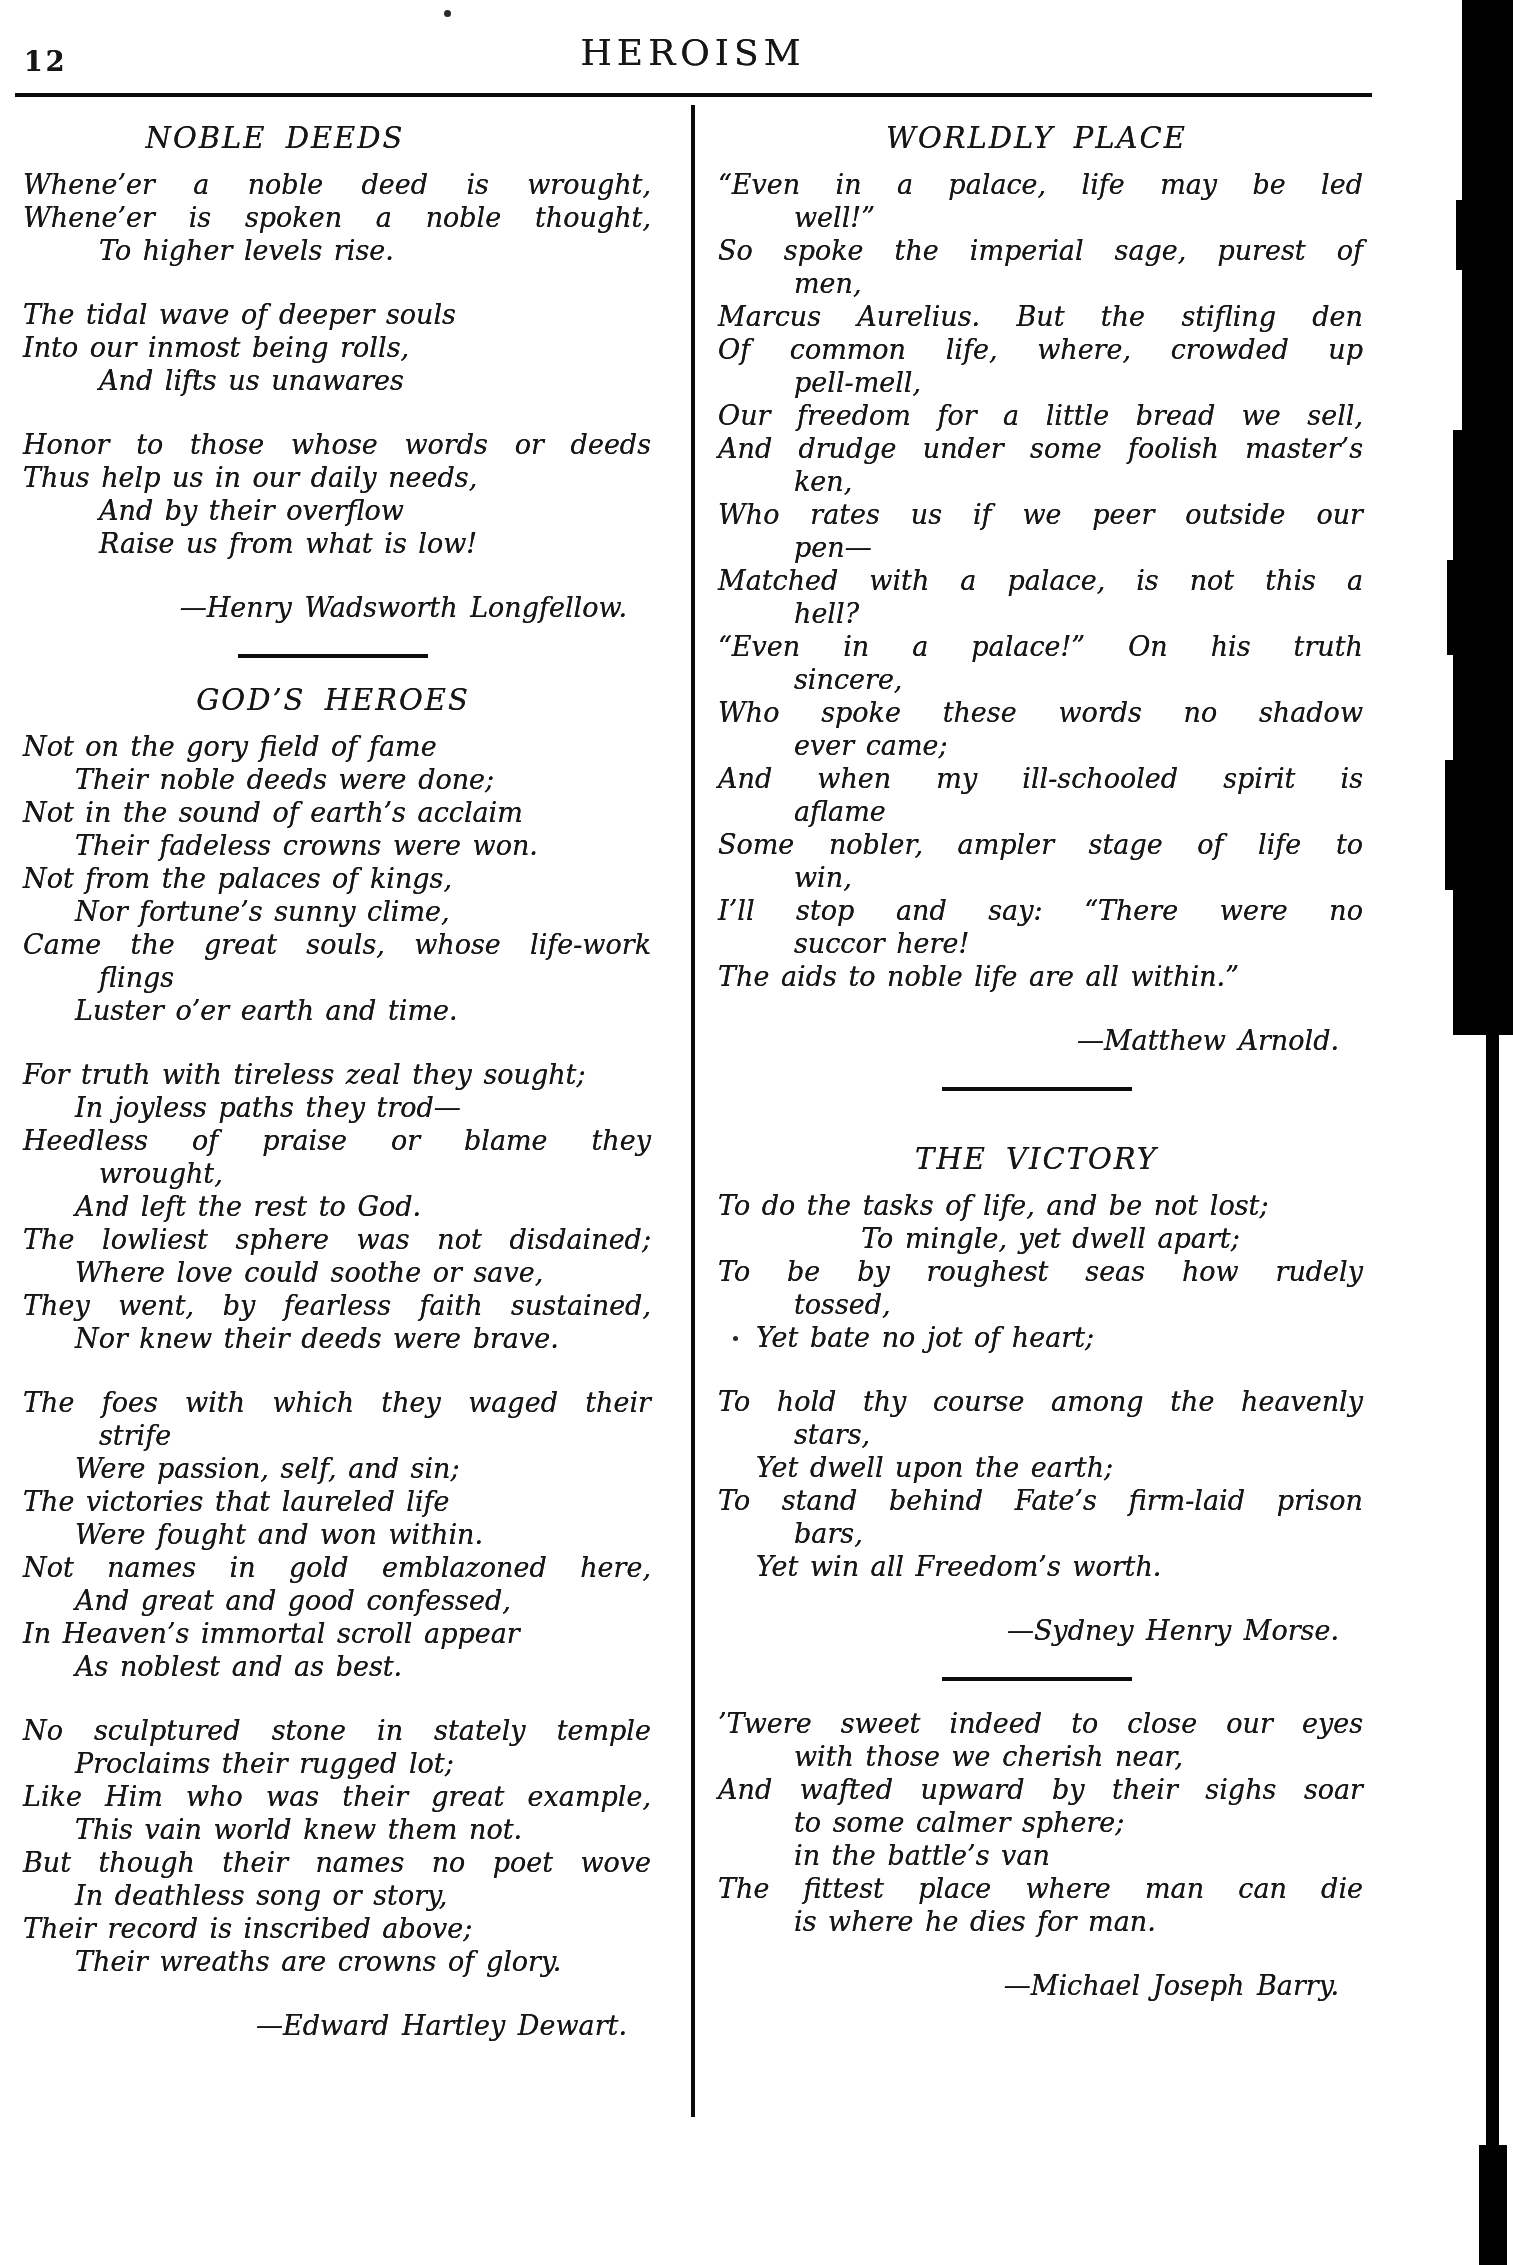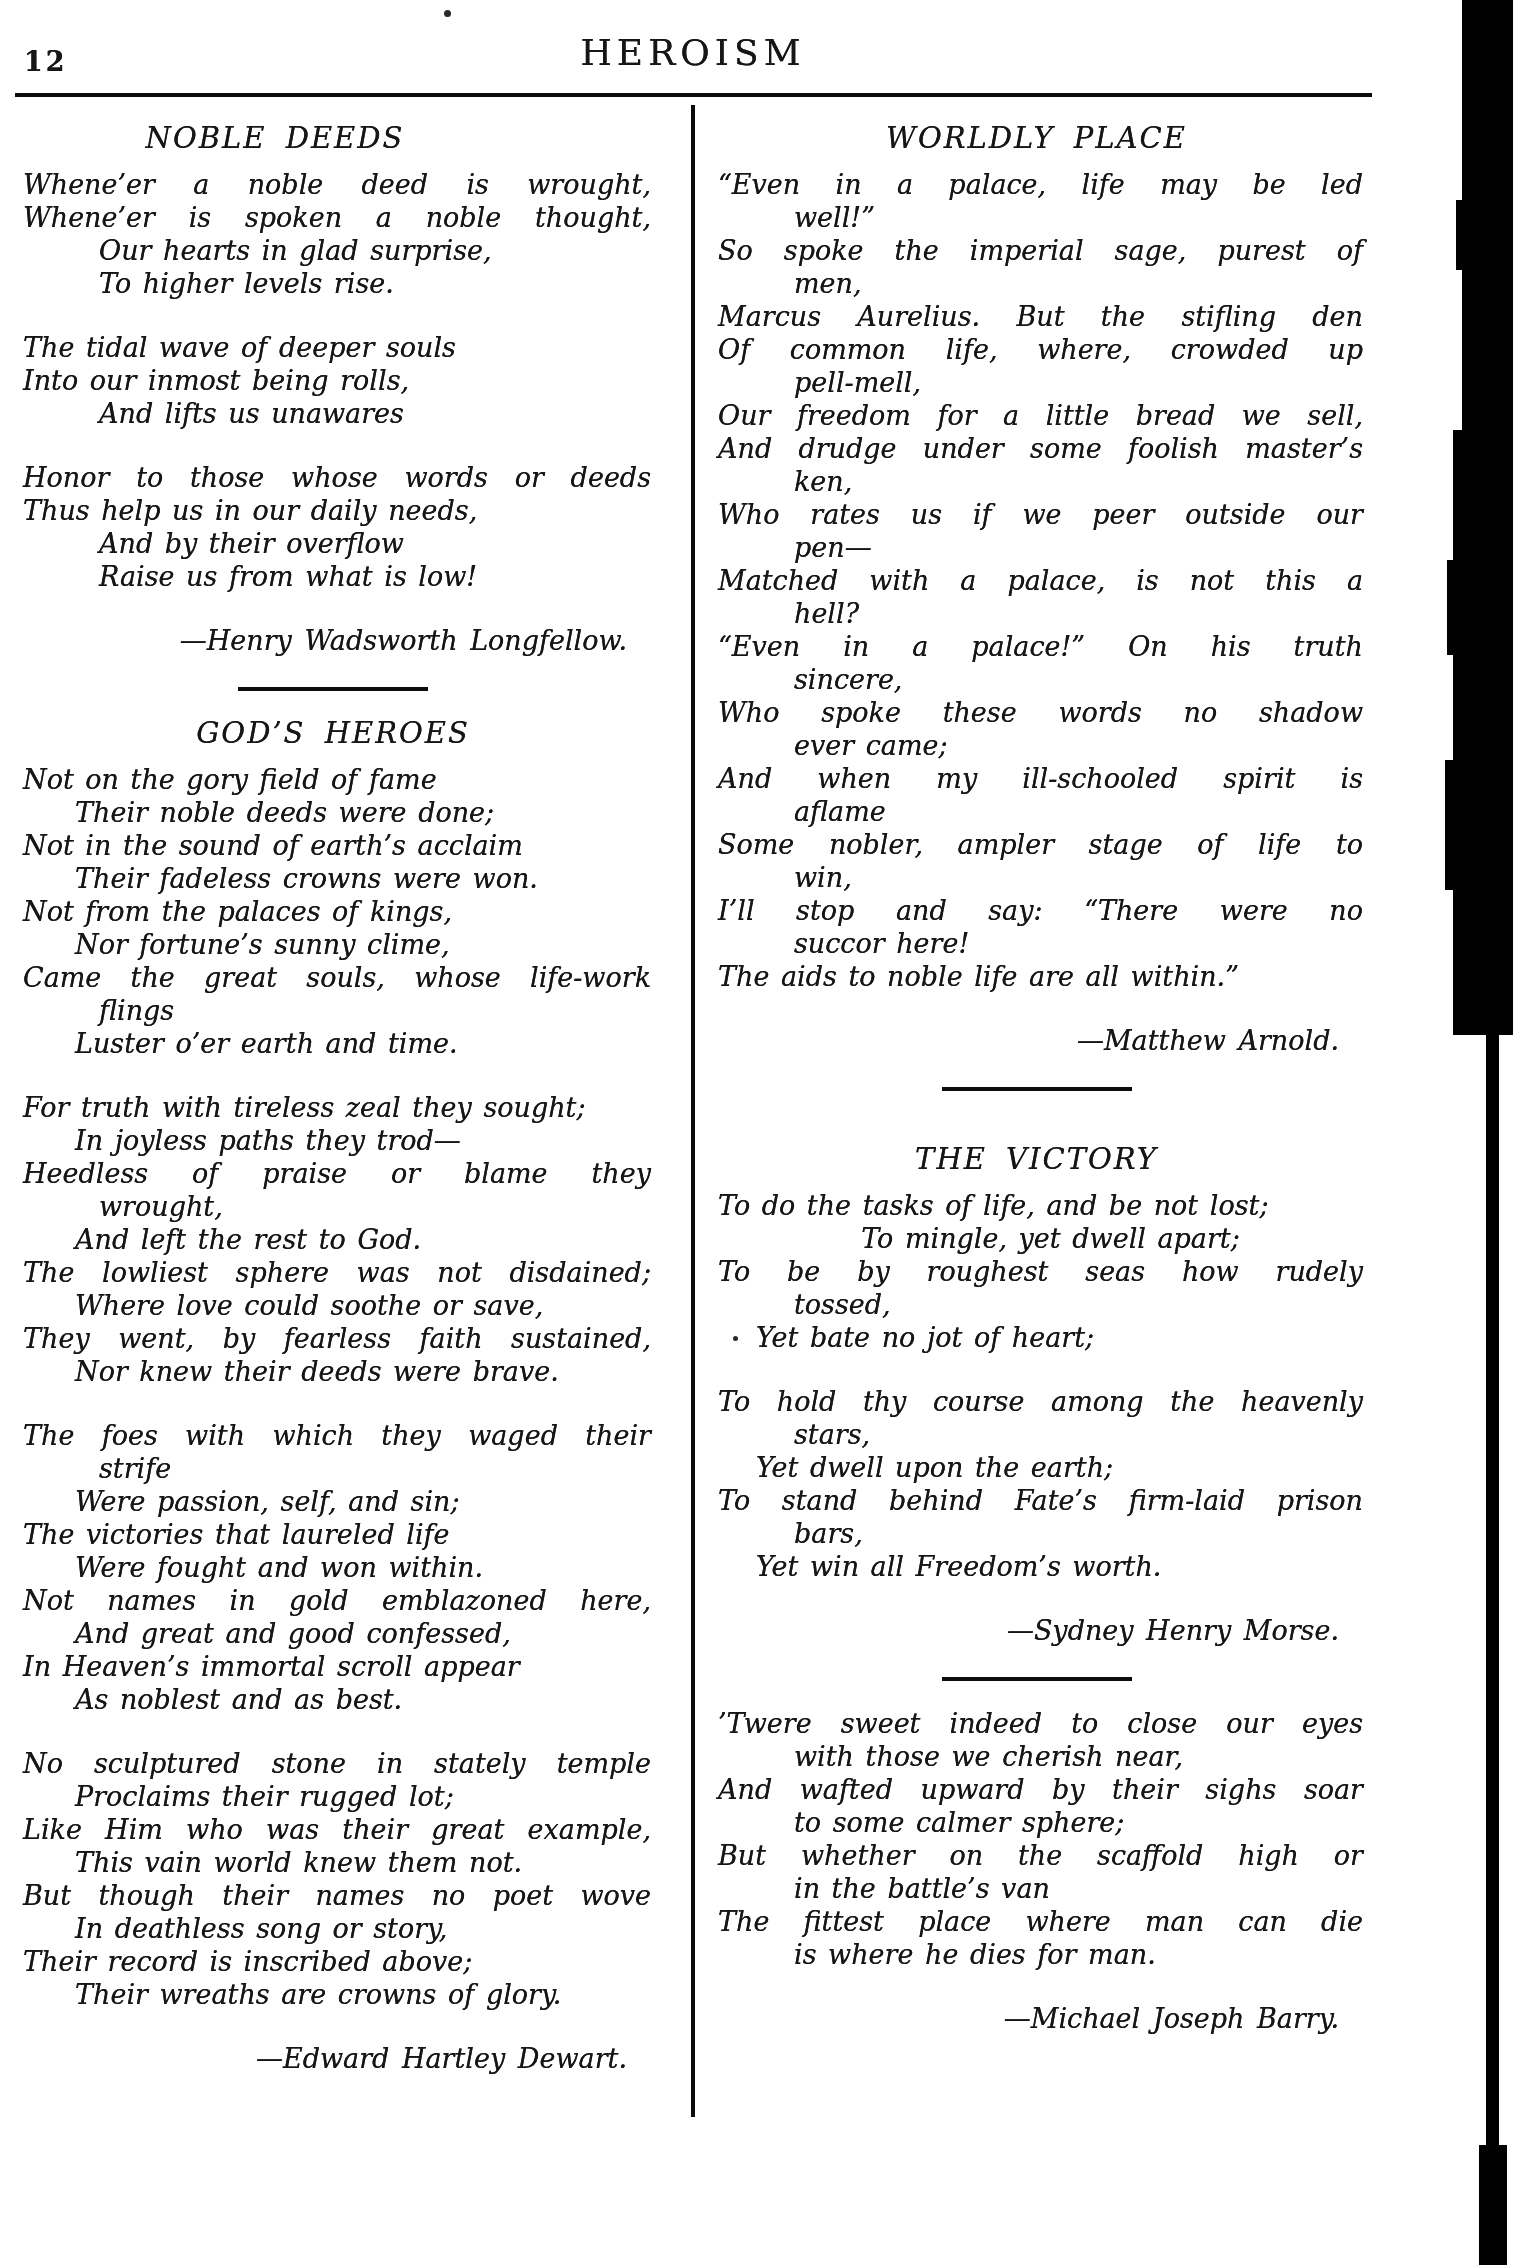--- a/index.html
+++ b/index.html
@@ -59,21 +59,20 @@
 <div class="page-num">12</div>
 <div class="running-title">HEROISM</div>
 <div class="top-rule"></div>
 <div class="col-rule"></div>
 
 <div class="col col-left">
     <div class="heading">NOBLE DEEDS</div>
     <div class="stanza">
       <div class="line ind-0 just">Whene’er a noble deed is wrought,</div>
       <div class="line ind-0 just">Whene’er is spoken a noble thought,</div>
-      <div class="line ind-4">Our hearts in glad surprise,</div>
       <div class="line ind-4">To higher levels rise.</div>
     </div>
     <div class="stanza">
       <div class="line ind-0">The tidal wave of deeper souls</div>
       <div class="line ind-0">Into our inmost being rolls,</div>
       <div class="line ind-4">And lifts us unawares</div>
     </div>
     <div class="stanza">
       <div class="line ind-0 just">Honor to those whose words or deeds</div>
       <div class="line ind-0">Thus help us in our daily needs,</div>
@@ -175,21 +174,20 @@
       <div class="line ind-4">bars,</div>
       <div class="line ind-2">Yet win all Freedom’s worth.</div>
     </div>
     <div class="attr">—Sydney Henry Morse.</div>
     <div class="divider"></div>
     <div class="stanza">
       <div class="line ind-0 just">’Twere sweet indeed to close our eyes</div>
       <div class="line ind-4">with those we cherish near,</div>
       <div class="line ind-0 just">And wafted upward by their sighs soar</div>
       <div class="line ind-4">to some calmer sphere;</div>
-      <div class="line ind-0 just">But whether on the scaffold high or</div>
       <div class="line ind-4">in the battle’s van</div>
       <div class="line ind-0 just">The fittest place where man can die</div>
       <div class="line ind-4">is where he dies for man.</div>
     </div>
     <div class="attr">—Michael Joseph Barry.</div>
   </div>
 
 <div class="artifact" style="left:1462px; top:0; width:51px; height:445px;"></div>
 <div class="artifact" style="left:1453px; top:430px; width:60px; height:605px;"></div>
 <div class="artifact" style="left:1447px; top:560px; width:12px; height:95px;"></div>

